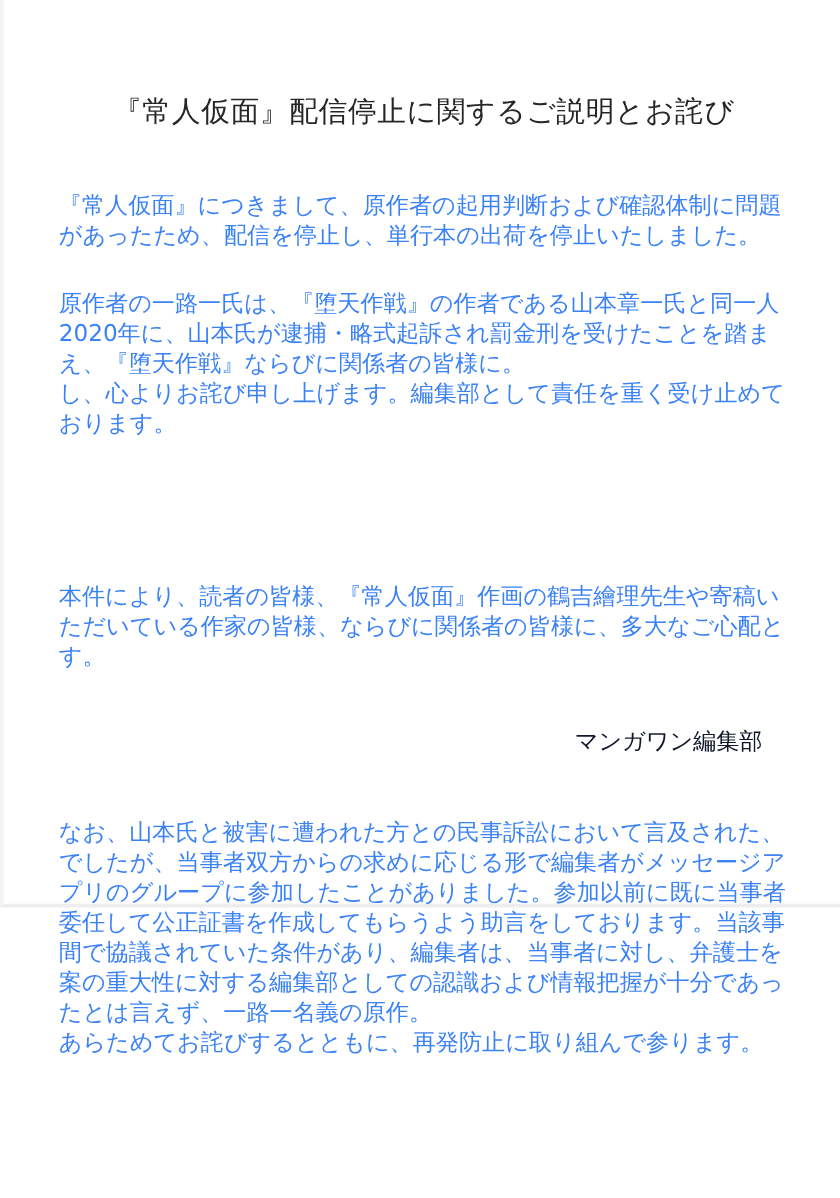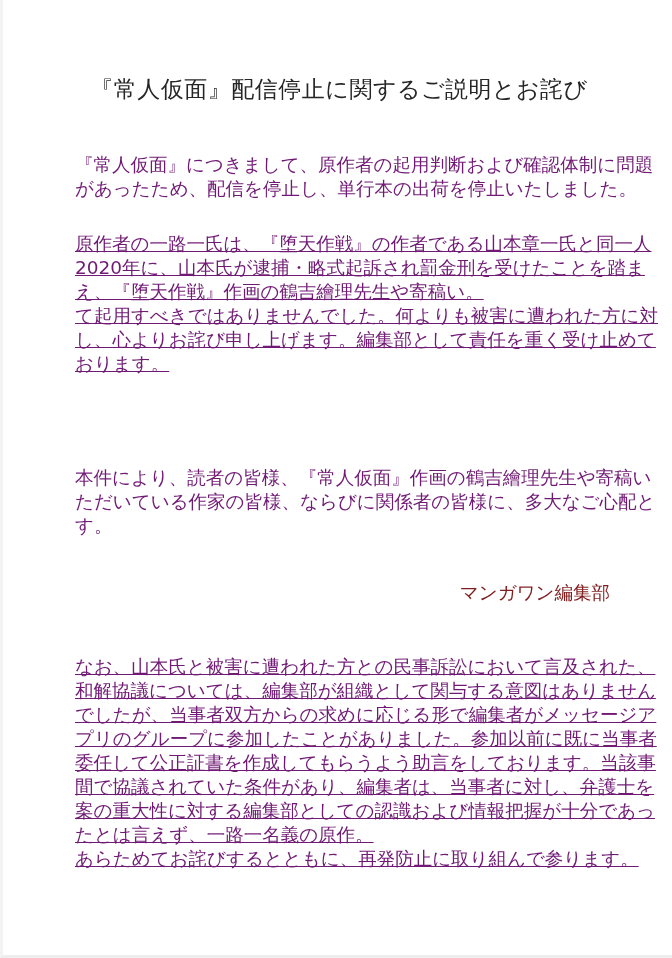--- a/index.html
+++ b/index.html
@@ -12,90 +12,88 @@
       height: 958px;
       overflow: hidden;
       position: relative;
       font-family: "DejaVu Sans", "Liberation Sans", sans-serif;
       color: #2f2f2f;
     }
     .page {
       position: absolute;
       left: 0; top: 0;
       width: 672px;
-      height: 958px;
+      height: 726px;
       box-sizing: border-box;
       border-left: 3px solid #f3f3f3;
       border-bottom: 3px solid #eeeeee;
       background: #ffffff;
     }
     .title {
       position: absolute;
       left: 0;
       width: 672px;
       top: 74px;
       text-align: center;
       font-size: 23px;
       letter-spacing: 0.5px;
       color: #262626;
       white-space: nowrap;
     }
     .para {
       position: absolute;
-      left: 72px;
+      left: 44px;
       width: 580px;
       font-size: 18.5px;
       line-height: 24px;
-      color: #701a75;
+      color: #3b82f6;
     }
     .para .line {
       display: block;
       white-space: nowrap;
     }
     .signature {
       position: absolute;
       right: 62px;
       top: 580px;
       font-size: 18.5px;
-      color: #7f1d1d;
+      color: #0f172a;
       white-space: nowrap;
     }
   </style>
 </head>
 <body>
 
 <div class="page">
 
   <div class="title">『常人仮面』配信停止に関するご説明とお詫び</div>
 
   <div class="para" style="top:153px;">
     <span class="line">『常人仮面』につきまして、原作者の起用判断および確認体制に問題</span>
     <span class="line">があったため、配信を停止し、単行本の出荷を停止いたしました。</span>
   </div>
 
-  <div class="para" style="top:232px;text-decoration:underline;">
+  <div class="para" style="top:232px;">
     <span class="line">原作者の一路一氏は、『堕天作戦』の作者である山本章一氏と同一人</span>
     <span class="line"> 2020年に、山本氏が逮捕・略式起訴され罰金刑を受けたことを踏ま</span>
-    <span class="line">え、『堕天作戦』作画の鶴吉繪理先生や寄稿い。</span>
-    <span class="line">て起用すべきではありませんでした。何よりも被害に遭われた方に対</span>
+    <span class="line">え、『堕天作戦』ならびに関係者の皆様に。</span>
     <span class="line">し、心よりお詫び申し上げます。編集部として責任を重く受け止めて</span>
     <span class="line">おります。</span>
   </div>
 
   <div class="para" style="top:466px;">
     <span class="line">本件により、読者の皆様、『常人仮面』作画の鶴吉繪理先生や寄稿い</span>
     <span class="line">ただいている作家の皆様、ならびに関係者の皆様に、多大なご心配と</span>
     <span class="line">す。</span>
   </div>
 
   <div class="signature">マンガワン編集部</div>
 
-  <div class="para" style="top:655px;text-decoration:underline;">
+  <div class="para" style="top:655px;">
     <span class="line">なお、山本氏と被害に遭われた方との民事訴訟において言及された、</span>
-    <span class="line">和解協議については、編集部が組織として関与する意図はありません</span>
     <span class="line">でしたが、当事者双方からの求めに応じる形で編集者がメッセージア</span>
     <span class="line">プリのグループに参加したことがありました。参加以前に既に当事者</span>
     <span class="line">委任して公正証書を作成してもらうよう助言をしております。当該事</span>
     <span class="line">間で協議されていた条件があり、編集者は、当事者に対し、弁護士を</span>
     <span class="line">案の重大性に対する編集部としての認識および情報把握が十分であっ</span>
     <span class="line">たとは言えず、一路一名義の原作。</span>
     <span class="line">あらためてお詫びするとともに、再発防止に取り組んで参ります。</span>
   </div>
 
 </div>

